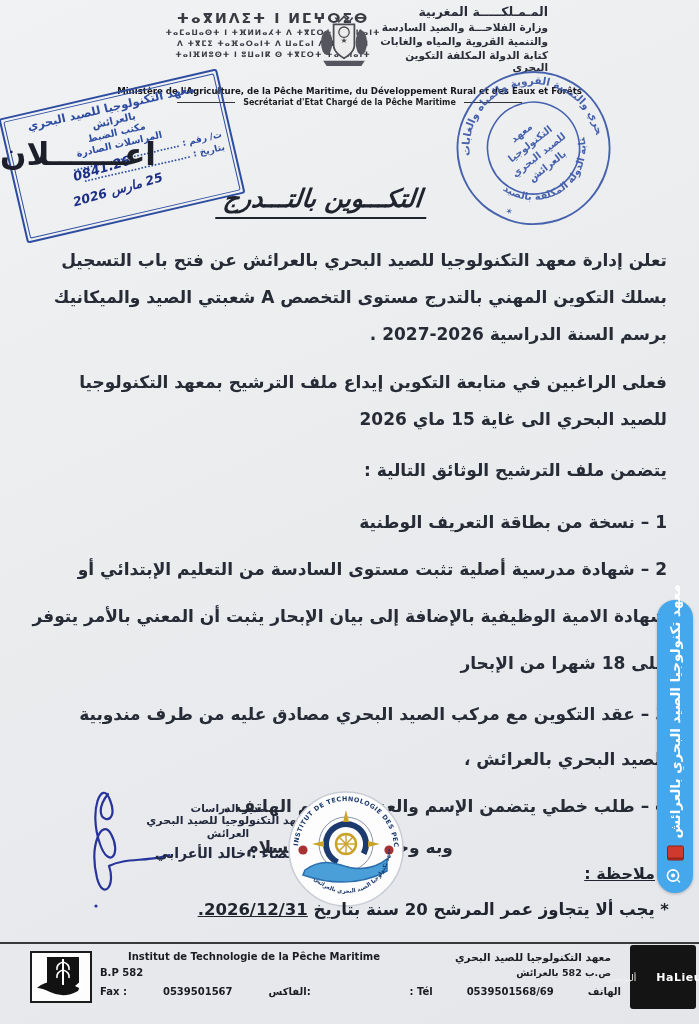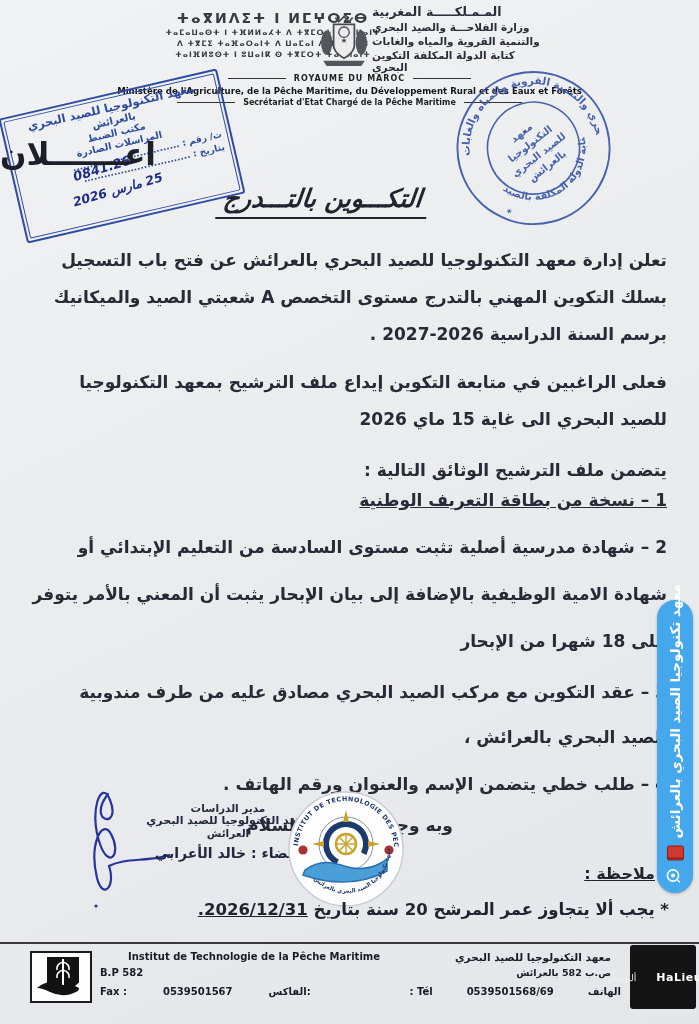--- a/index.html
+++ b/index.html
@@ -13,21 +13,21 @@
     margin:0 auto;
     background:linear-gradient(155deg,#f1f2f4 0%,#eaecee 45%,#e4e6ea 100%);
     overflow:hidden;
     color:#252a35;
   }
   
   .tifinagh{position:absolute;left:148px;top:10px;width:250px;text-align:center;color:#3a3a42;}
   .tifinagh .t1{font-size:14px;font-weight:bold;letter-spacing:2px;}
   .tifinagh .ts{font-size:7.5px;font-weight:bold;letter-spacing:1px;margin-top:2px;}
   .emblem{position:absolute;left:318px;top:10px;}
-  .hdr-ar{position:absolute;left:372px;top:4px;width:176px;text-align:left;direction:rtl;color:#2a2d38;}
+  .hdr-ar{position:absolute;left:372px;top:4px;width:176px;text-align:right;direction:rtl;color:#2a2d38;}
   .hdr-ar .a1{font-size:12.5px;font-weight:bold;letter-spacing:1px;}
   .hdr-ar .as{font-size:10.5px;font-weight:bold;margin-top:2px;}
   .royaume{position:absolute;left:0;top:74px;width:699px;display:flex;align-items:center;justify-content:center;gap:8px;
     font-size:8px;font-weight:bold;letter-spacing:1px;color:#222;}
   .hline{display:inline-block;width:58px;border-top:1.6px solid #333;}
   .ministere{position:absolute;left:0;top:86px;width:699px;text-align:center;font-size:8.6px;font-weight:bold;color:#15151c;}
   .secretariat{position:absolute;left:0;top:98px;width:699px;display:flex;align-items:center;justify-content:center;gap:8px;
     font-size:8px;font-weight:bold;color:#222;}
   
   .ostamp{
@@ -52,21 +52,21 @@
     font-size:31px;font-weight:bold;letter-spacing:1px;color:#1c1f2a;}
   .subtitle-wrap{position:absolute;left:0;top:184px;width:645px;text-align:center;}
   .subtitle{display:inline-block;font-size:25px;font-weight:bold;font-style:italic;color:#20242e;
     border-bottom:2.5px solid #20242e;padding:0 6px 4px;transform:skewX(-6deg);}
   
   .body{position:absolute;left:32px;top:242px;width:635px;direction:rtl;text-align:right;
     font-weight:bold;color:#262b36;font-size:17px;}
   .body .p1{line-height:37px;}
   .body .p2{line-height:37px;margin-top:11px;}
   .body .p3{line-height:30px;margin-top:17px;}
-  .body .li1{line-height:30px;margin-top:0;text-decoration:underline;}
+  .body .li1{line-height:30px;margin-top:22px;}
   .body .li2{line-height:47px;margin-top:9px;}
   .body .li3{line-height:45px;margin-top:5px;}
   .body .li4{line-height:30px;margin-top:9px;}
   .body .closing{margin-top:16px;text-align:center;}
   
   .sig-scribble{position:absolute;left:70px;top:782px;}
   .sig-block{position:absolute;left:118px;top:802px;width:220px;text-align:center;direction:rtl;color:#23293c;}
   .sig-block .g1{font-size:10.5px;font-weight:bold;}
   .sig-block .g2{font-size:11px;font-weight:bold;}
   .sig-block .g3{font-size:10.5px;font-weight:bold;}
@@ -121,30 +121,25 @@
       <circle cx="30" cy="24" r="6" fill="none" stroke="#4a4a52" stroke-width="1.5"></circle>
       <path d="M30,30 l2.2,6.6 l-5.7,-4 h7 l-5.7,4 z" fill="#4a4a52"></path>
       <ellipse cx="10" cy="36" rx="6.5" ry="14" fill="#55555e"></ellipse>
       <ellipse cx="50" cy="36" rx="6.5" ry="14" fill="#55555e"></ellipse>
       <path d="M6,57 h48 l-4,6 h-40 z" fill="#55555e"></path>
     </svg>
   </div>
 
   <div class="hdr-ar">
     <div class="a1">المـمـلكـــــة المغربية</div>
-    <div class="as">وزارة الفلاحـــة والصيد البحري</div>
+    <div class="as">وزارة الفلاحـــة والصيد السادسة</div>
     <div class="as">والتنمية القروية والمياه والغابات</div>
     <div class="as">كتابة الدولة المكلفة التكوين البحري</div>
   </div>
 
-  <div class="royaume">
-    <span class="hline"></span>
-    <span>ROYAUME DU MAROC</span>
-    <span class="hline"></span>
-  </div>
   <div class="ministere">Ministère de l'Agriculture, de la Pêche Maritime, du Développement Rural et des Eaux et Forêts</div>
   <div class="secretariat">
     <span class="hline"></span>
     <span>Secrétariat d'Etat Chargé de la Pêche Maritime</span>
     <span class="hline"></span>
   </div>
 
   <div class="ostamp">
     <div class="s1">معهد التكنولوجيا للصيد البحري</div>
     <div class="s2">بالعرائش</div>

